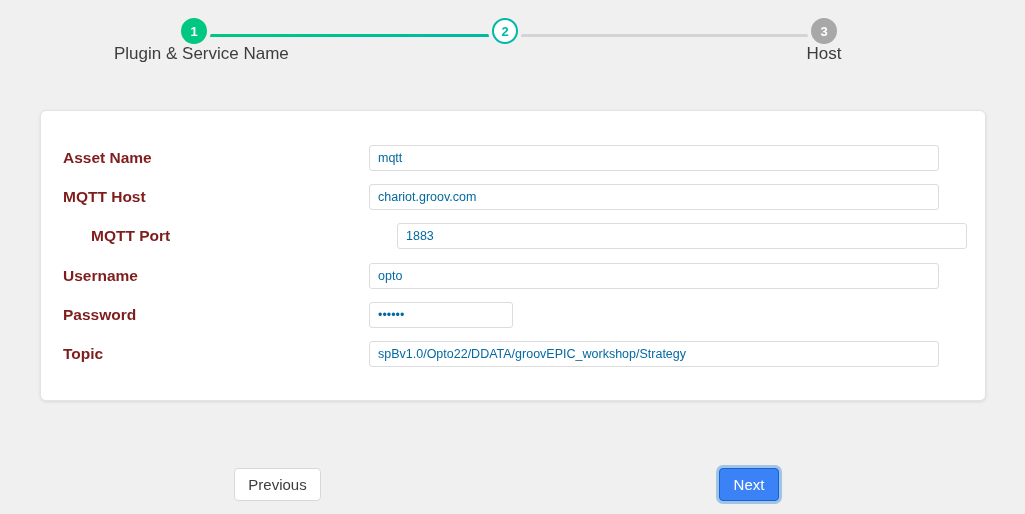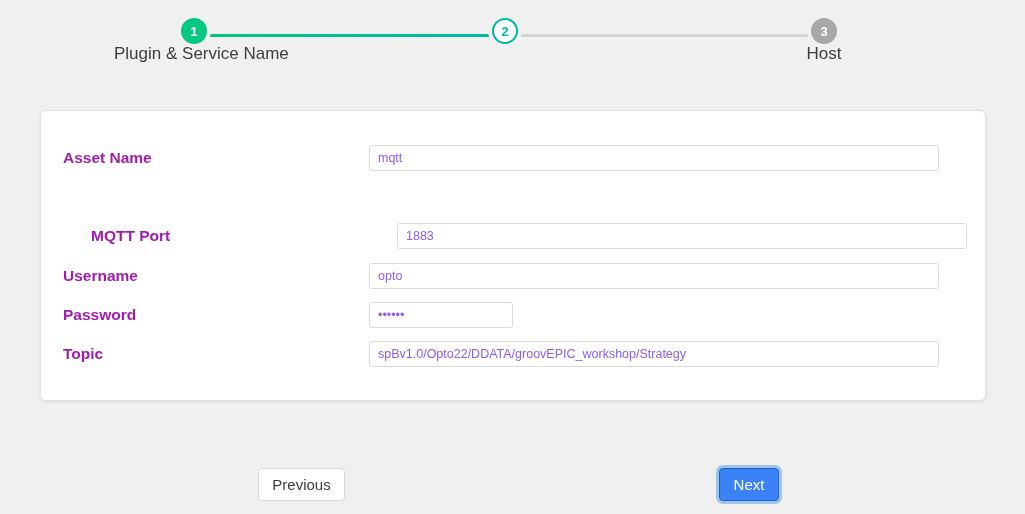--- a/index.html
+++ b/index.html
@@ -119,37 +119,37 @@
     left: 0;
     width: 100%;
     height: 26px;
   }
   .form-label {
     position: absolute;
     left: 22px;
     top: 0;
     font-size: 15.5px;
     font-weight: bold;
-    color: #a21caf;
+    color: #7f1d1d;
     line-height: 26px;
     white-space: nowrap;
   }
   .form-input {
     position: absolute;
     left: 328px;
     top: 0;
     height: 26px;
     box-sizing: border-box;
     background: #ffffff;
     border: 1px solid #dcdcdc;
     border-radius: 3px;
     padding: 0 8px;
     font-family: "Liberation Sans", sans-serif;
     font-size: 12.5px;
-    color: #8b5cf6;
+    color: #0369a1;
     outline: none;
   }
   .form-input.wide  { width: 570px; }
   .form-input.short { width: 144px; }
   .form-input::placeholder { color: #9b9b9b; }
 
   .r0 { top: 34px; }
   .r1 { top: 73px; }
   .r2 { top: 112px; margin-left: 28px; }
   .r3 { top: 152px; }
@@ -177,21 +177,20 @@
     justify-content: center;
   }
   .btn-prev {
     left: 234px;
     top: 8px;
     width: 87px;
     height: 33px;
     background: #ffffff;
     color: #3d3d3d;
     border: 1px solid #d8d8d8;
-    margin-left: 24px;
   }
   .btn-next {
     left: 719px;
     top: 8px;
     width: 60px;
     height: 33px;
     background: #3b82f6;
     color: #ffffff;
     border: 1px solid #1266c9;
     box-shadow: 0 0 0 3px rgba(66,139,222,0.45);
@@ -230,20 +229,24 @@
   </div>
 
   <div class="card">
     <div class="form">
 
       <div class="form-row r0">
         <div class="form-label">Asset Name</div>
         <input class="form-input wide" type="text" value="mqtt" style="">
       </div>
 
+      <div class="form-row r1">
+        <div class="form-label">MQTT Host</div>
+        <input class="form-input wide" type="text" value="chariot.groov.com" style="">
+      </div>
 
       <div class="form-row r2">
         <div class="form-label">MQTT Port</div>
         <input class="form-input wide" type="text" value="1883" style="">
       </div>
 
       <div class="form-row r3">
         <div class="form-label">Username</div>
         <input class="form-input wide" type="text" value="opto" style="">
       </div>

